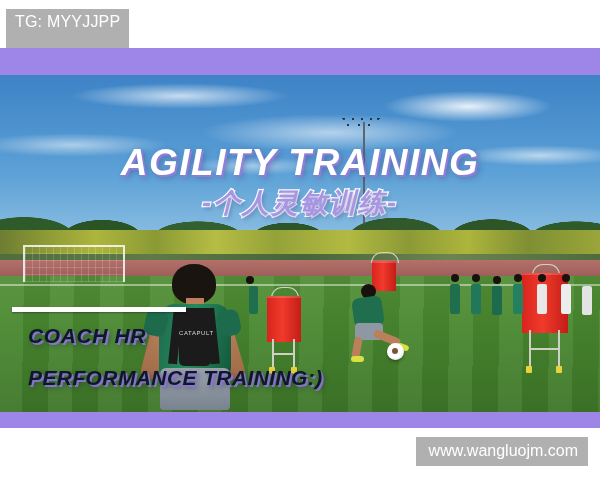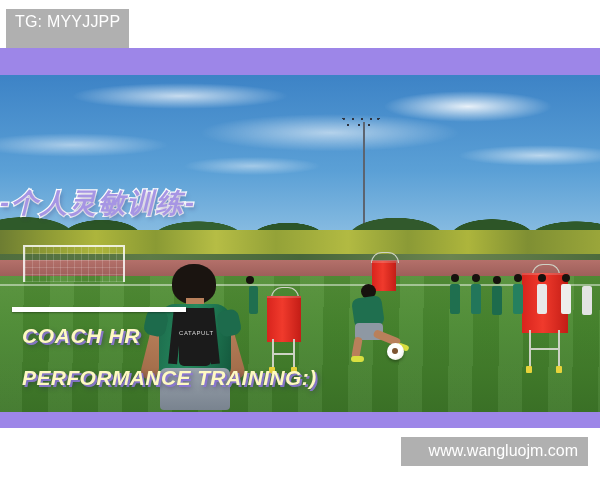--- a/index.html
+++ b/index.html
@@ -364,21 +364,21 @@
     line-height: 40px;
     text-shadow:
       2px 2px 0 rgba(150,125,220,.85),
       3px 3px 6px rgba(70,50,120,.45);
   }
   .title-sub {
     position: absolute;
     left: 0;
     right: 0;
     top: 112px;
-    text-align: left;
+    text-align: center;
     color: #a695e4;
     font-size: 27px;
     font-weight: bold;
     font-style: italic;
     letter-spacing: 2px;
     line-height: 32px;
     -webkit-text-stroke: 2.4px #ffffff;
     paint-order: stroke fill;
     text-shadow: 2px 3px 4px rgba(60,45,110,.35);
   }
@@ -388,39 +388,39 @@
     position: absolute;
     left: 12px;
     top: 232px;
     width: 174px;
     height: 5px;
     background: #ffffff;
     box-shadow: 0 1px 2px rgba(0,0,0,.35);
   }
   .coach-block {
     position: absolute;
-    left: 22px;
+    left: 28px;
     top: 246px;
-    color: #fef9c3;
+    color: #0f172a;
     font-weight: bold;
     font-style: italic;
     line-height: 30px;
     text-shadow:
       2px 2px 0 rgba(140,118,212,.9),
       3px 3px 5px rgba(40,30,80,.5);
   }
   .coach-line1 { font-size: 21px; letter-spacing: 0.6px; }
   .coach-line2 { font-size: 21px; letter-spacing: 0.4px; margin-top: 12px; }
 
   
   .watermark {
     position: absolute;
     right: 12px;
     bottom: 14px;
-    padding: 5px 10px 6px 28px;
+    padding: 5px 10px 6px 13px;
     background: #b0b0b0;
     color: #ffffff;
     font-size: 16px;
     line-height: 18px;
     white-space: nowrap;
   }
 </style>
 </head>
 <body>
 
@@ -506,20 +506,21 @@
         <div class="fg-sleeveL"></div>
         <div class="fg-sleeveR"></div>
         <div class="fg-vest-strapL"></div>
         <div class="fg-vest-strapR"></div>
         <div class="fg-vest"></div>
         <div class="fg-brand">CATAPULT</div>
         <div class="fg-shorts"></div>
       </div>
     </div>
 
+    <div class="title-main">AGILITY TRAINING</div>
     <div class="title-sub">-个人灵敏训练-</div>
 
     <div class="coach-rule"></div>
     <div class="coach-block">
       <div class="coach-line1">COACH HR</div>
       <div class="coach-line2">PERFORMANCE TRAINING:)</div>
     </div>
   </div>
 </div>
 

